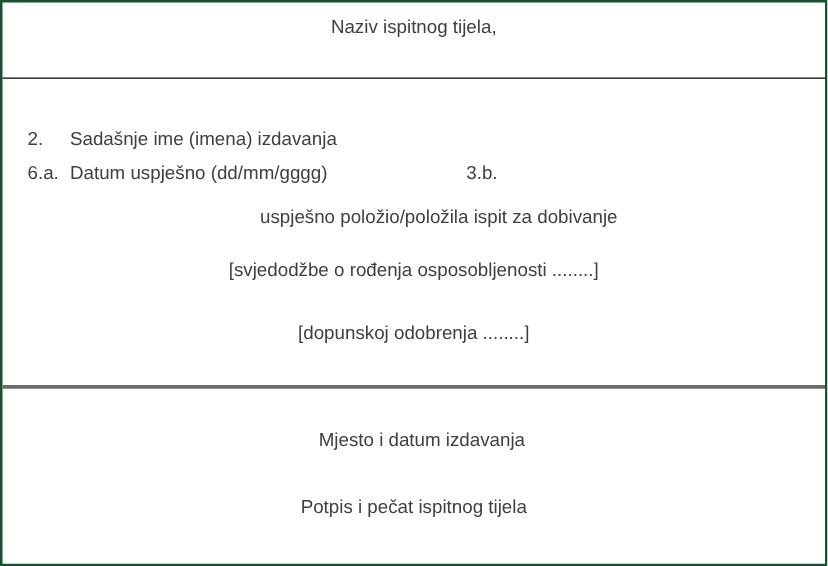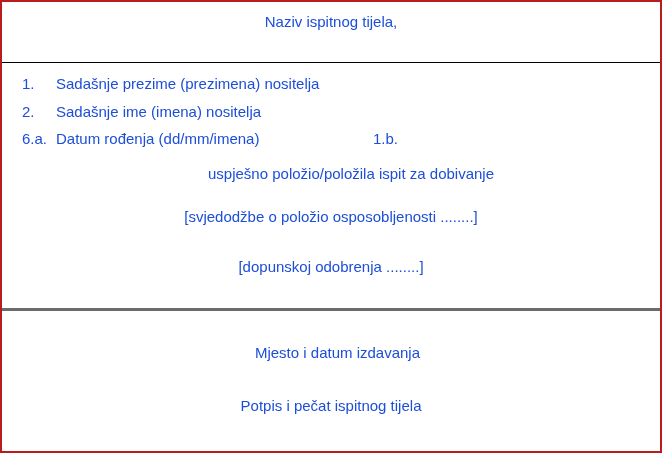--- a/index.html
+++ b/index.html
@@ -4,27 +4,27 @@
 <style>
   html, body {
     margin: 0;
     padding: 0;
     background: #ffffff;
   }
   .doc {
     position: relative;
     width: 658px;
     height: 449px;
-    border: 2px solid #b91c1c;
+    border: 2px solid #14532d;
     box-shadow: -2px 2px 0 rgba(0,0,0,0.18);
     background: #ffffff;
     font-family: "Liberation Sans", sans-serif;
     font-size: 15px;
     line-height: 18px;
-    color: #1d4ed8;
+    color: #404040;
   }
   .line {
     position: absolute;
     left: 0;
     right: 0;
     white-space: nowrap;
   }
   .center { text-align: center; }
 
   
@@ -80,35 +80,32 @@
   .footer-sign  { top: 395px; }
 </style>
 </head>
 <body>
 
 <div class="doc">
 
   <div class="line center hdr-line1">Naziv ispitnog tijela,</div>
   <div class="hr-thin"></div>
 
-  <div class="line row row-1">
-    <span class="num">1.</span><span>Sadašnje prezime (prezimena) nositelja</span>
-  </div>
 
   <div class="line row row-2">
-    <span class="num">2.</span><span>Sadašnje ime (imena) nositelja</span>
+    <span class="num">2.</span><span>Sadašnje ime (imena) izdavanja</span>
   </div>
 
   <div class="line row row-3">
-    <span class="num">6.a.</span><span>Datum rođenja (dd/mm/imena)</span>
-    <span class="num-3b">1.b.</span>
+    <span class="num">6.a.</span><span>Datum uspješno (dd/mm/gggg)</span>
+    <span class="num-3b">3.b.</span>
   </div>
 
   <div class="line center statement">uspješno položio/položila ispit za dobivanje</div>
-  <div class="line center opt-1">[svjedodžbe o položio osposobljenosti ........]</div>
+  <div class="line center opt-1">[svjedodžbe o rođenja osposobljenosti ........]</div>
   <div class="line center opt-3">[dopunskoj odobrenja ........]</div>
 
   <div class="hr-thick"></div>
 
   <div class="line center footer-place">Mjesto i datum izdavanja</div>
   <div class="line center footer-sign">Potpis i pečat ispitnog tijela</div>
 
 </div>
 
 </body></html>

